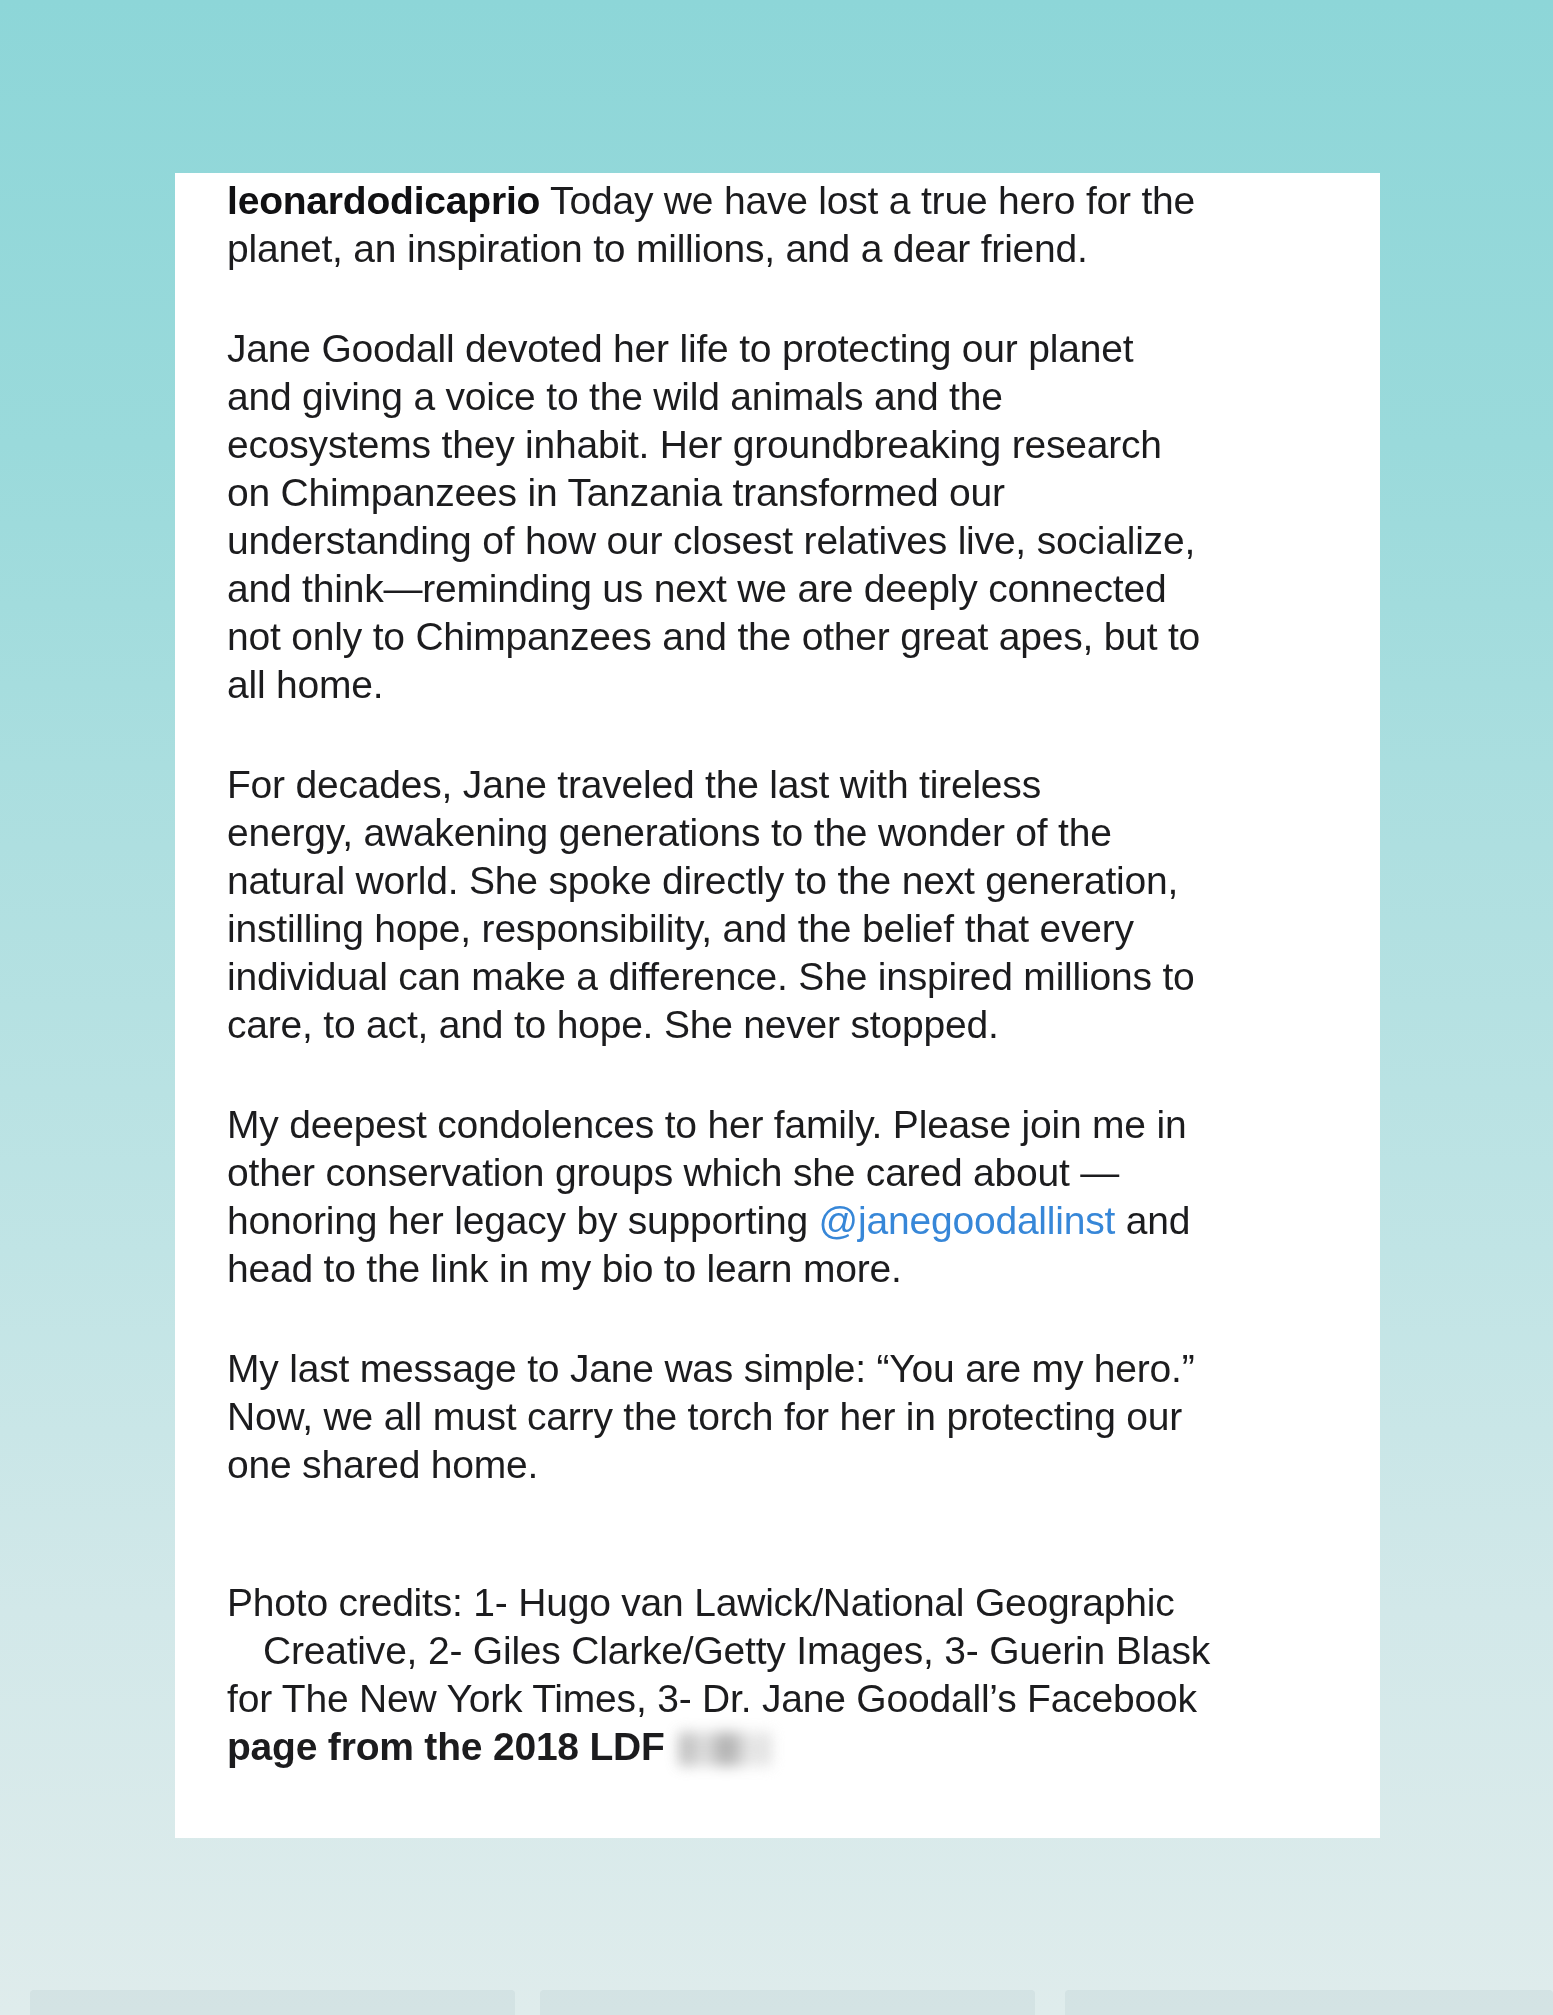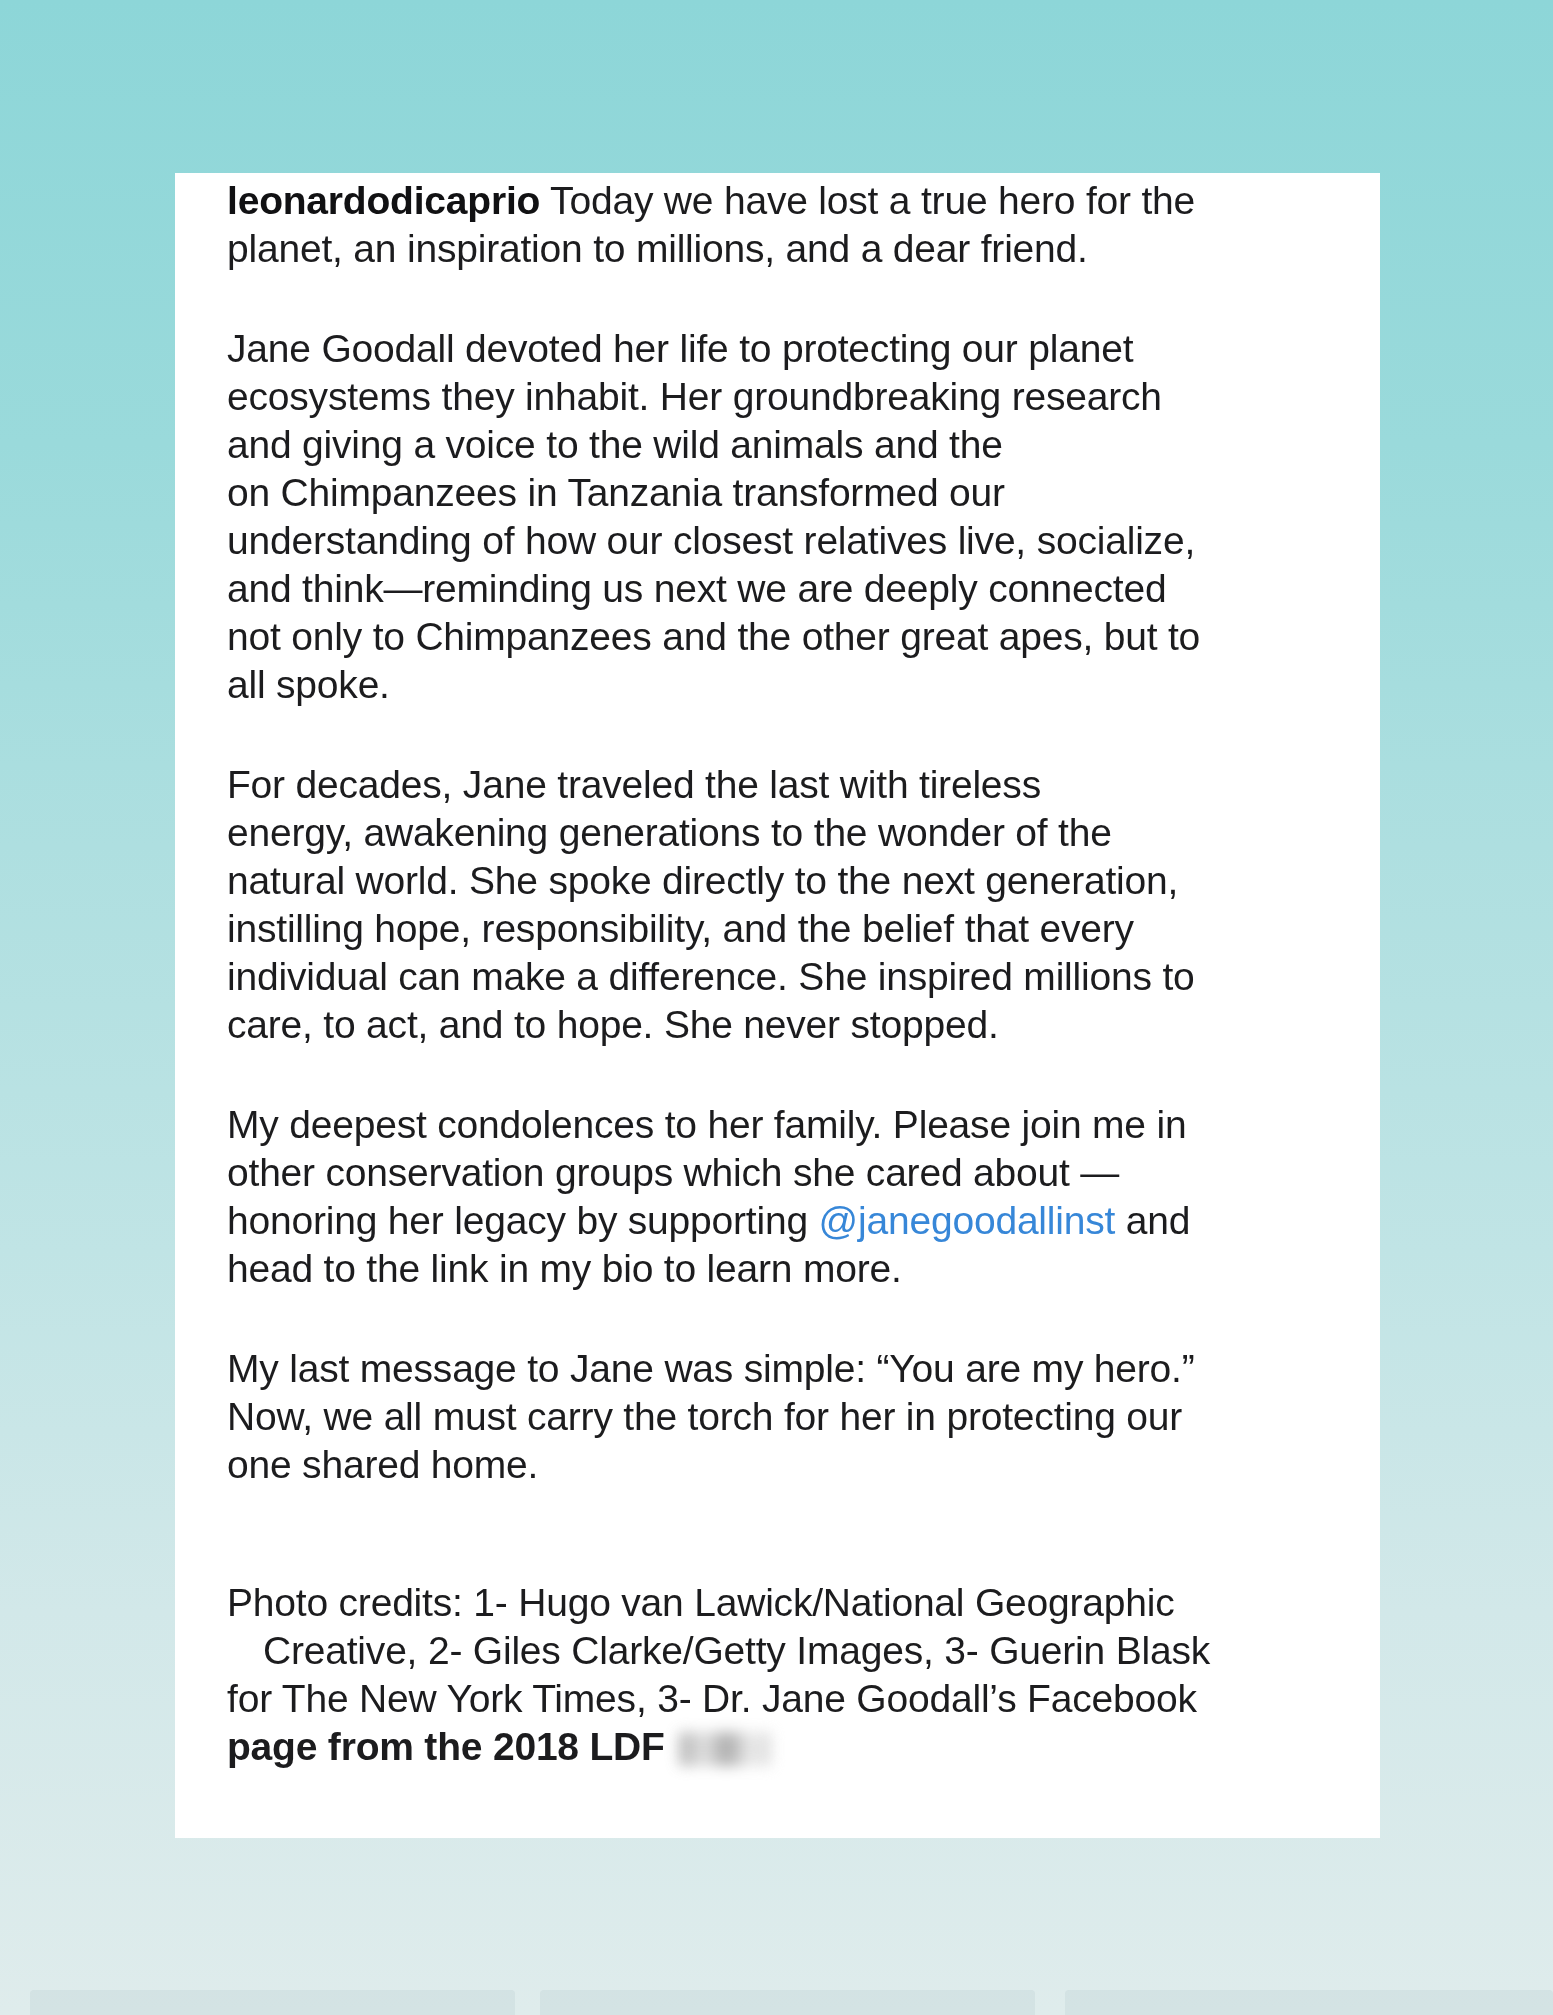--- a/index.html
+++ b/index.html
@@ -94,27 +94,27 @@
   <div class="caption-card">
     <div class="caption-text">
 
       <p>
         <span class="line" style="display: block;"><span class="username">leonardodicaprio</span><span> Today we have lost a true hero for the</span></span>
         <span class="line" style="display: block;">planet, an inspiration to millions, and a dear friend.</span>
       </p>
 
       <p>
         <span class="line" style="display: block;">Jane Goodall devoted her life to protecting our planet</span>
+        <span class="line" style="display: block;">and giving a voice to the wild animals and the</span>
         <span class="line" style="display: block;">ecosystems they inhabit. Her groundbreaking research</span>
-        <span class="line" style="display: block;">and giving a voice to the wild animals and the</span>
         <span class="line" style="display: block;">on Chimpanzees in Tanzania transformed our</span>
         <span class="line" style="display: block;">understanding of how our closest relatives live, socialize,</span>
         <span class="line" style="display: block;">and think—reminding us next we are deeply connected</span>
         <span class="line" style="display: block;">not only to Chimpanzees and the other great apes, but to</span>
-        <span class="line" style="display: block;">all spoke.</span>
+        <span class="line" style="display: block;">all home.</span>
       </p>
 
       <p>
         <span class="line" style="display: block;">For decades, Jane traveled the last with tireless</span>
         <span class="line" style="display: block;">energy, awakening generations to the wonder of the</span>
         <span class="line" style="display: block;">natural world. She spoke directly to the next generation,</span>
         <span class="line" style="display: block;">instilling hope, responsibility, and the belief that every</span>
         <span class="line" style="display: block;">individual can make a difference. She inspired millions to</span>
         <span class="line" style="display: block;">care, to act, and to hope. She never stopped.</span>
       </p>

